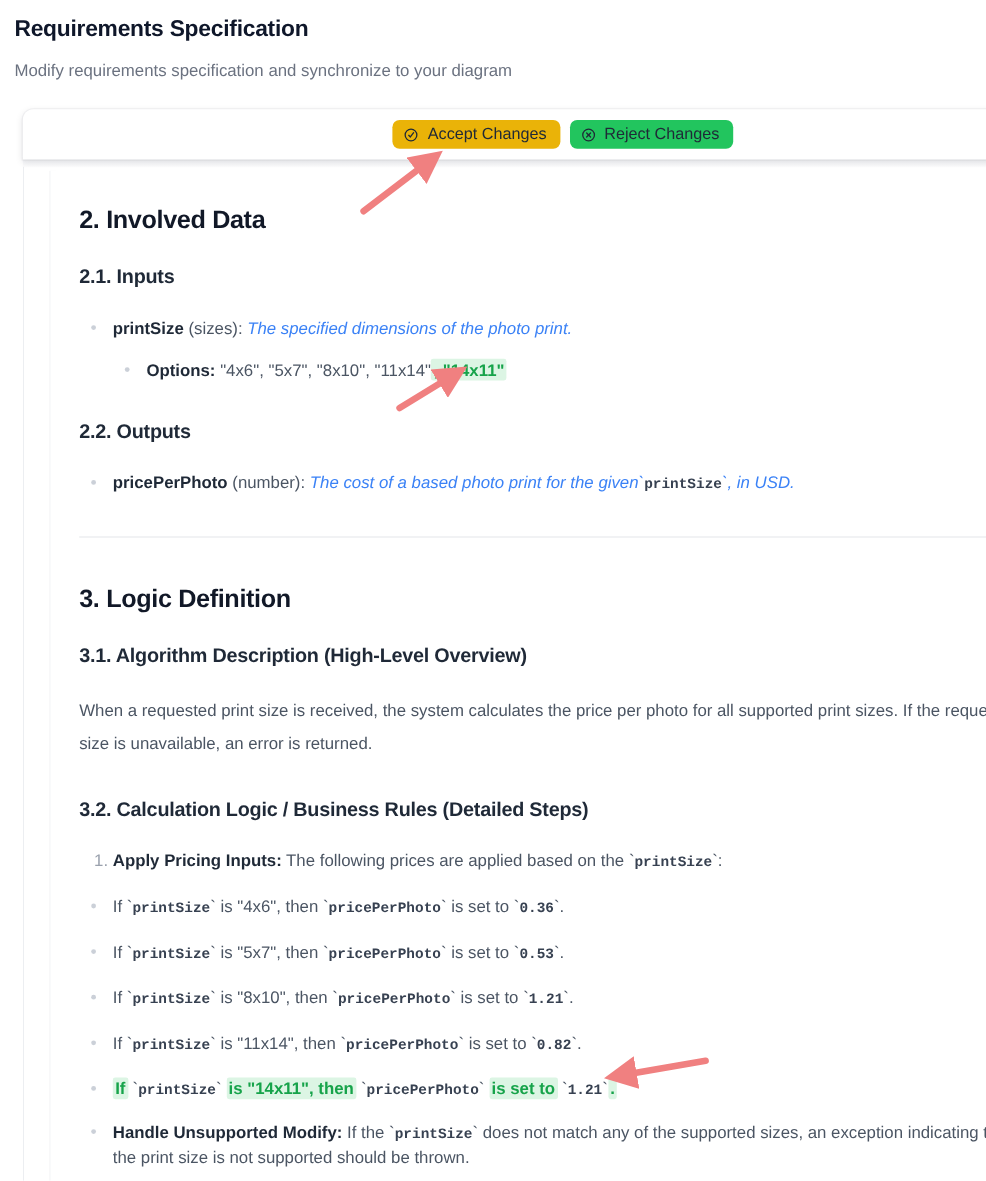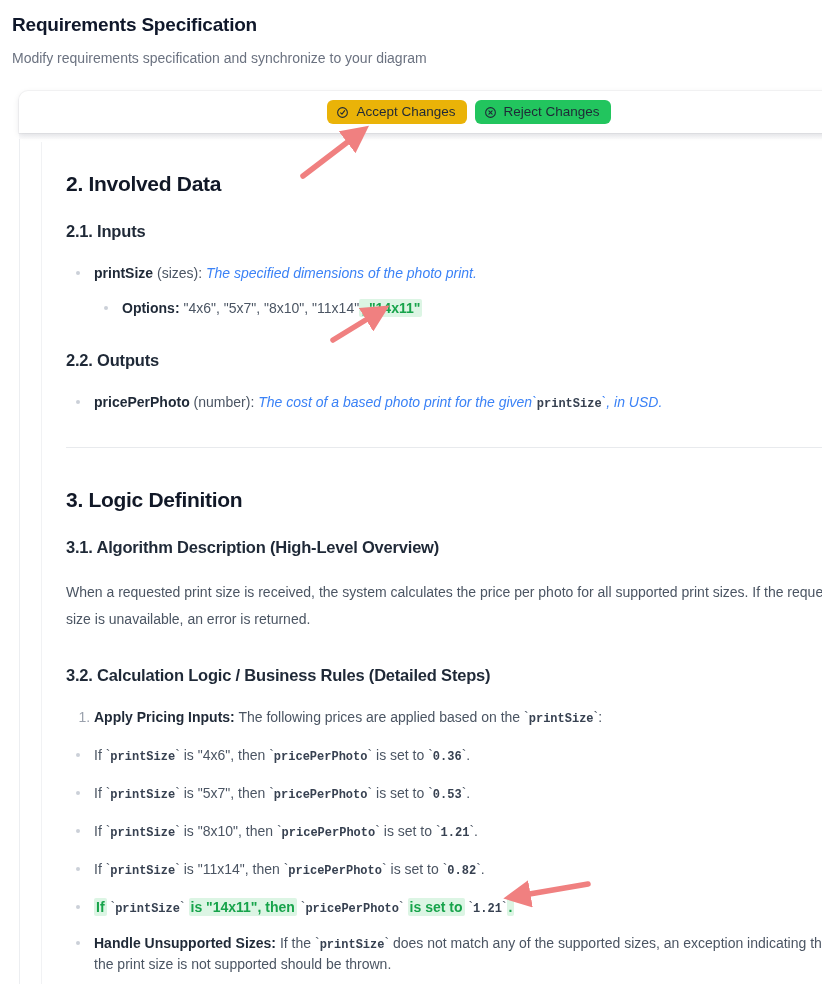--- a/index.html
+++ b/index.html
@@ -187,21 +187,21 @@
         <ul class="bullets" id="rules-list">
             <li class="bullet"><span>If</span> <span><span>`</span><code>printSize</code><span>`</span></span> <span>is "4x6", then</span> <span><span>`</span><code>pricePerPhoto</code><span>`</span></span> <span>is set to</span> <span><span>`</span><code>0.36</code><span>`</span></span><span>.</span></li>
             <li class="bullet"><span>If</span> <span><span>`</span><code>printSize</code><span>`</span></span> <span>is "5x7", then</span> <span><span>`</span><code>pricePerPhoto</code><span>`</span></span> <span>is set to</span> <span><span>`</span><code>0.53</code><span>`</span></span><span>.</span></li>
             <li class="bullet"><span>If</span> <span><span>`</span><code>printSize</code><span>`</span></span> <span>is "8x10", then</span> <span><span>`</span><code>pricePerPhoto</code><span>`</span></span> <span>is set to</span> <span><span>`</span><code>1.21</code><span>`</span></span><span>.</span></li>
             <li class="bullet"><span>If</span> <span><span>`</span><code>printSize</code><span>`</span></span> <span>is "11x14", then</span> <span><span>`</span><code>pricePerPhoto</code><span>`</span></span> <span>is set to</span> <span><span>`</span><code>0.82</code><span>`</span></span><span>.</span></li>
             <li class="bullet"><span class="hl">If</span> <span><span>`</span><code>printSize</code><span>`</span></span> <span class="hl">is "14x11", then</span> <span><span>`</span><code>pricePerPhoto</code><span>`</span></span> <span class="hl">is set to</span> <span><span>`</span><code>1.21</code><span>`</span></span><span class="hl">.</span></li>
           </ul>
 
         <ul class="bullets" style="margin-top:-2px;">
           <li class="bullet">
-            <span class="b">Handle Unsupported Sizes:</span>
+            <span class="b">Handle Unsupported Modify:</span>
             <span>If the</span>
             <span>`</span><code>printSize</code><span>`</span>
             <span>does not match any of the supported sizes, an exception indicating that the print size is not supported should be thrown.</span>
           </li>
         </ul>
 
       </div>
     </div>
   </div>
 

